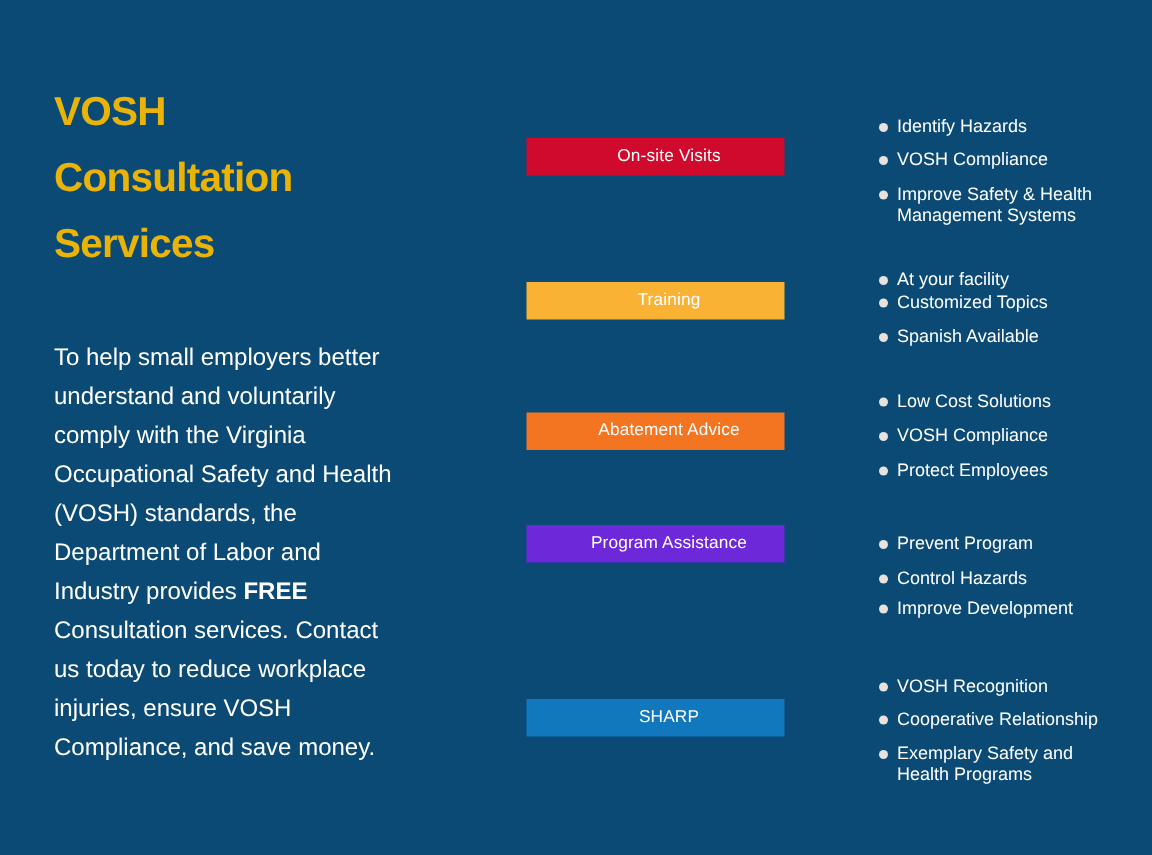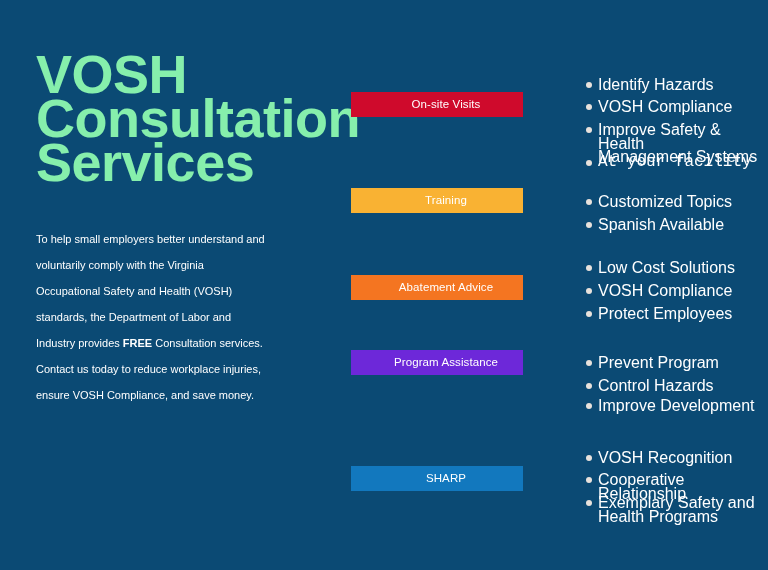--- a/index.html
+++ b/index.html
@@ -21,31 +21,31 @@
   }
 
   
   #left-col {
     position: absolute;
     left: 36px;
     top: 52px;
     width: 290px;
   }
   #poster-title {
-    color: #86efac;
-    font-size: 54px;
+    color: #eab308;
+    font-size: 27px;
     line-height: 44px;
     font-weight: bold;
     letter-spacing: -0.5px;
     margin: 0;
     white-space: pre-line;
   }
   #poster-body {
     color: #ffffff;
-    font-size: 11px;
+    font-size: 16px;
     line-height: 26px;
     margin: 0;
     padding-top: 42px;
     width: 232px;
     font-weight: normal;
   }
   #poster-body .free {
     font-weight: bold;
   }
 
@@ -108,21 +108,21 @@
     top: 4px;
     width: 6px;
     height: 6px;
     border-radius: 50%;
     background: #e8e2dc;
   }
   .leaf .leaf-label {
     display: block;
     margin-left: 12px;
     color: #ffffff;
-    font-size: 16px;
+    font-size: 12px;
     line-height: 13.5px;
     white-space: pre-line;
   }
 </style>
 </head>
 <body style="background: rgb(11, 74, 116);">
 
 <div id="poster" style="background: rgb(11, 74, 116);">
 
   <div id="left-col">
@@ -154,21 +154,21 @@
         </div>
         <svg class="connector" width="66" height="570" viewBox="0 0 66 570">
           <polyline points="0,98.5 36,98.5 36,85 66,85"></polyline>
           <polyline points="0,104.5 36,104.5 36,107 66,107"></polyline>
           <polyline points="0,110.5 36,110.5 36,130 66,130"></polyline>
         </svg>
       </div>
       <div class="group" style="top: 0px;">
         <div class="bar" style="top: 188px; background: rgb(249, 178, 51);">Training</div>
         <div class="leaves">
-          <div class="leaf" style="top: 156px; font-family: Liberation Mono, monospace;">
+          <div class="leaf" style="top: 180px;">
             <span class="dot"></span>
             <span class="leaf-label">At your facility</span>
           </div>
           <div class="leaf" style="top: 195px; text-align: right;">
             <span class="dot"></span>
             <span class="leaf-label">Customized Topics</span>
           </div>
           <div class="leaf" style="top: 218px;">
             <span class="dot"></span>
             <span class="leaf-label">Spanish Available</span>

